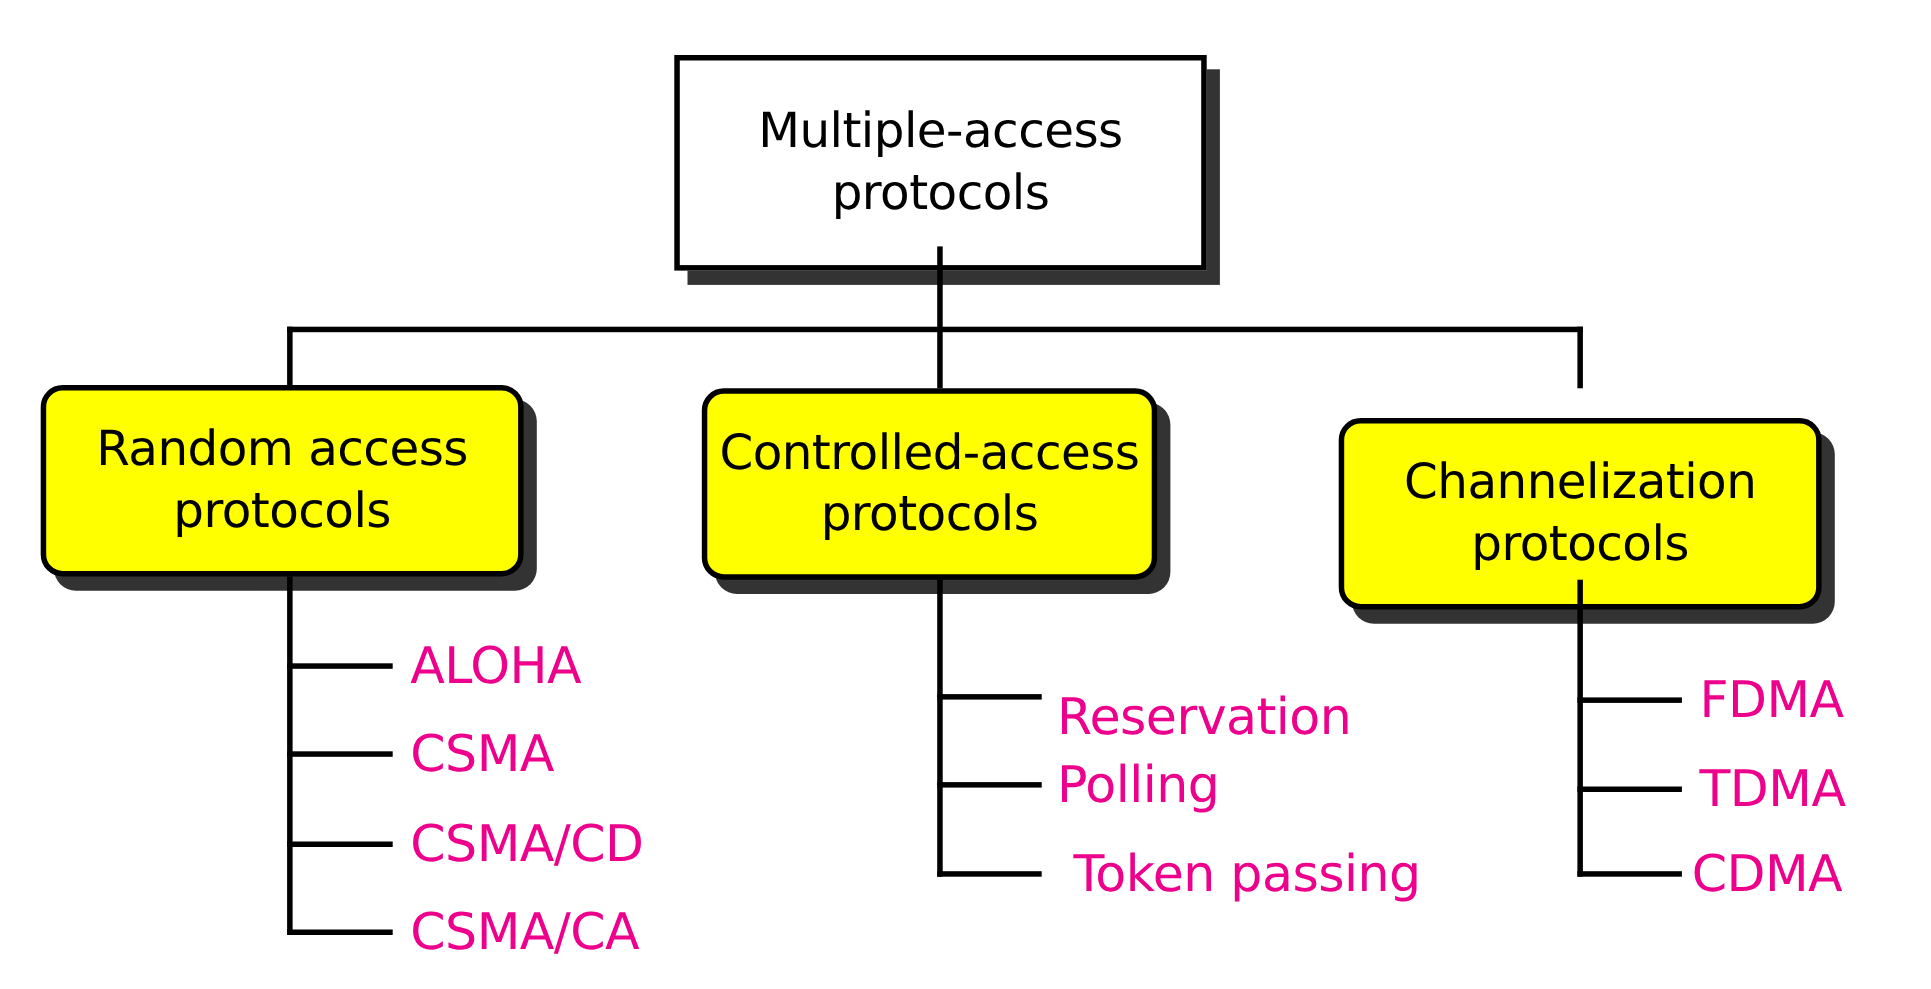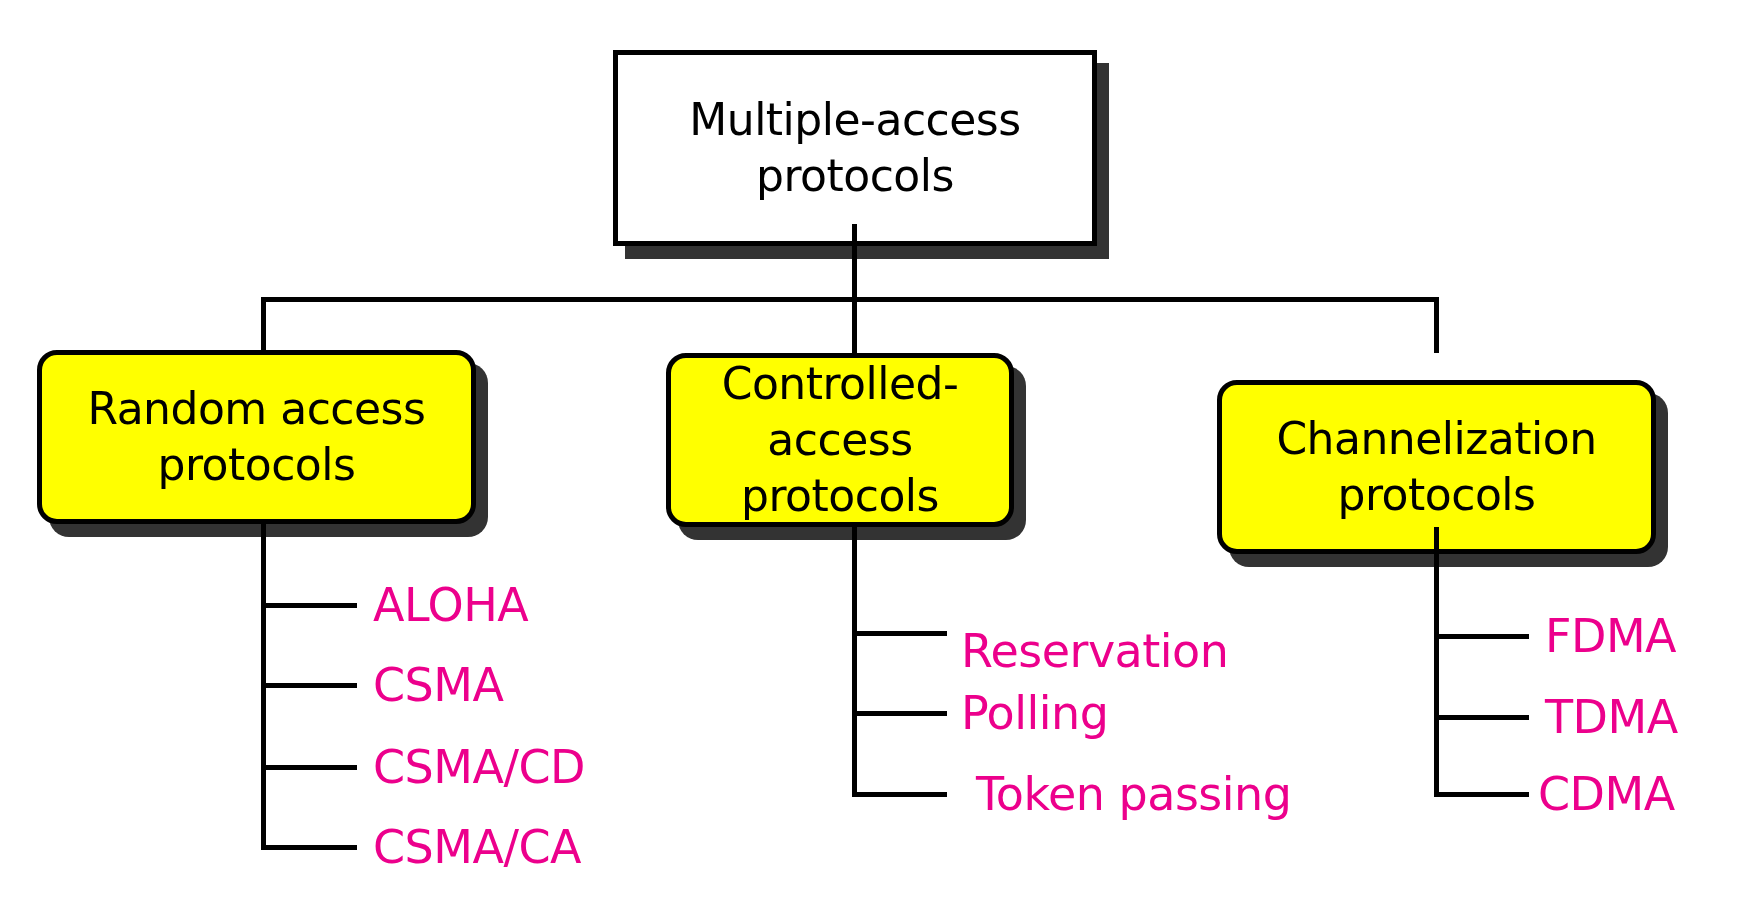--- a/index.html
+++ b/index.html
@@ -26,21 +26,21 @@
 
 <div class="line" style="left:852px; top:224px; width:5px; height:129px;"></div>
 <div class="line" style="left:261px; top:297px; width:1178px; height:5px;"></div>
 <div class="line" style="left:261px; top:297px; width:5px; height:56px;"></div>
 <div class="line" style="left:1434px; top:297px; width:5px; height:56px;"></div>
 
 <div class="box cat" style="left:37px; top:350px; width:439px; height:174px;">
   <span>Random access
 protocols</span>
 </div>
-<div class="box cat" style="left:666px; top:353px; width:348px; height:174px;">
+<div class="box cat" style="left:638px; top:353px; width:414px; height:174px;">
   <span>Controlled-access
 protocols</span>
 </div>
 <div class="box cat" style="left:1217px; top:353px; width:439px; height:174px;margin-top:27px;">
   <span>Channelization
 protocols</span>
 </div>
 
 <div class="line" style="left:261px; top:524px; width:5px; height:326px;"></div>
 <div class="line" style="left:261px; top:603px; width:96px; height:5px;"></div>

